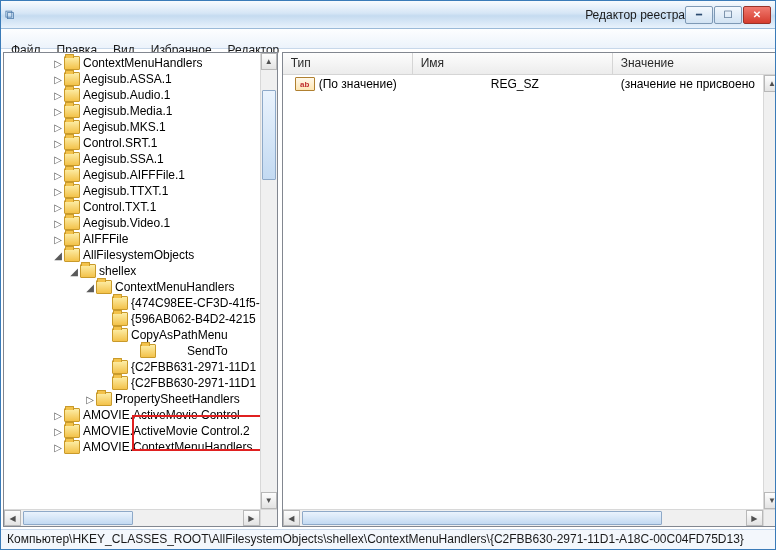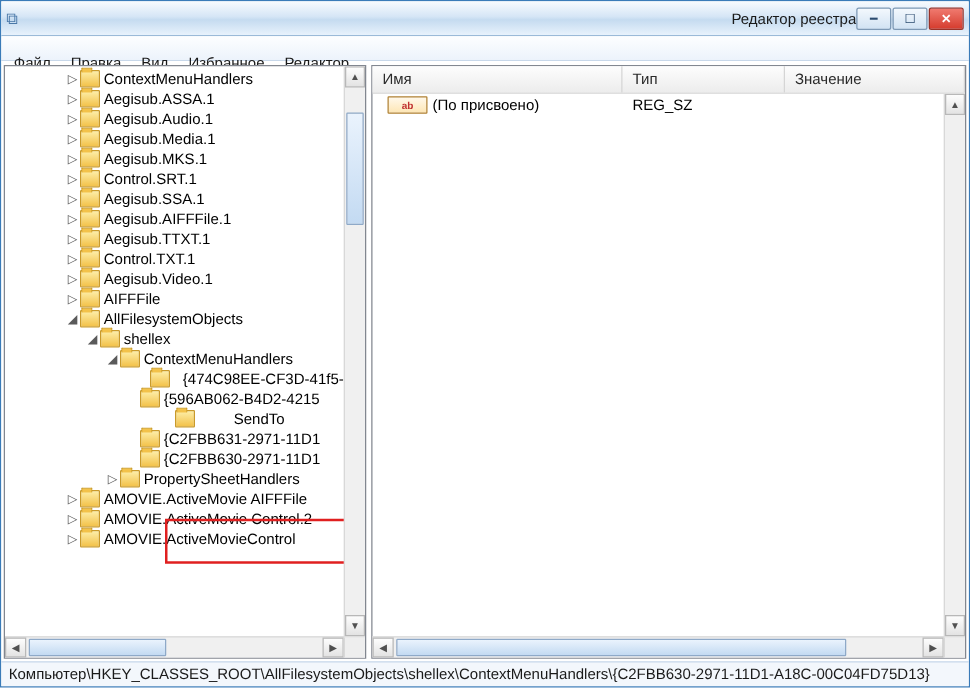--- a/index.html
+++ b/index.html
@@ -20,21 +20,21 @@
 .tree .row { display: flex; align-items: center; height: 16px; white-space: nowrap; cursor: default; }
 .tree .exp { width: 12px; text-align: center; font-size: 10px; color: #5a5a5a; user-select: none; }
 .tree .folder { width: 16px; height: 14px; display: inline-block; margin-right: 3px; background: linear-gradient(#fdeea8,#f3c24a); border: 1px solid #c99a2a; border-radius: 1px; position: relative; }
 .tree .folder::before { content: ""; position: absolute; top: -3px; left: 0; width: 7px; height: 3px; background: #f3c24a; border: 1px solid #c99a2a; border-bottom: none; border-radius: 1px 1px 0 0; }
 .tree .label { color: #000; }
 .highlight { position: absolute; border: 2px solid #e02020; pointer-events: none; }
 .list-header { height: 22px; background: linear-gradient(#fdfdfd,#ececec); border-bottom: 1px solid #d5d5d5; display: flex; }
 .list-header .col { padding: 3px 8px; border-right: 1px solid #d5d5d5; color: #2a2a2a; }
 .list-body .lrow { display: flex; align-items: center; height: 18px; }
 .list-body .cell { padding: 1px 8px; overflow: hidden; white-space: nowrap; }
-.val-icon { width: 32px; height: 14px; border: 1px solid #b08030; background: linear-gradient(#fff8ea,#fde6b5); display: inline-flex; align-items: center; justify-content: center; font-size: 8px; font-weight: bold; color: #c03030; margin-left: 4px; margin-right: 4px; border-radius: 1px; }
+.val-icon { width: 20px; height: 14px; border: 1px solid #b08030; background: linear-gradient(#fff8ea,#fde6b5); display: inline-flex; align-items: center; justify-content: center; font-size: 8px; font-weight: bold; color: #c03030; margin-left: 4px; margin-right: 4px; border-radius: 1px; }
 .scrollbar-v { width: 17px; background: #f0f0f0; border-left: 1px solid #d8d8d8; display: flex; flex-direction: column; }
 .scrollbar-h { height: 17px; background: #f0f0f0; border-top: 1px solid #d8d8d8; display: flex; }
 .sb-btn { background: linear-gradient(#fdfdfd,#e3e3e3); border: 1px solid #b8b8b8; display: flex; align-items: center; justify-content: center; font-size: 8px; color: #505050; }
 .sb-track { flex: 1; position: relative; }
 .sb-thumb { position: absolute; background: linear-gradient(#eaf3fd,#c3daf2); border: 1px solid #8ea9c8; border-radius: 1px; }
 .statusbar { height: 20px; border-top: 1px solid #c8d8ea; background: #f3f7fc; padding: 2px 6px; color: #1a1a1a; font-size: 12px; white-space: nowrap; overflow: hidden; }
 .tree-wrap { display: flex; flex: 1; overflow: hidden; }
 .pane-body { display: flex; flex: 1; overflow: hidden; }
 </style>
 </head>
@@ -142,20 +142,25 @@
             <div class="row" style="padding-left: 96px; justify-content: space-between;">
               <span class="exp"></span>
               <span class="folder"></span>
               <span class="label">{474C98EE-CF3D-41f5-</span>
             </div>
             <div class="row" style="padding-left: 96px;">
               <span class="exp"></span>
               <span class="folder"></span>
               <span class="label">{596AB062-B4D2-4215</span>
             </div>
+            <div class="row" style="padding-left: 96px;">
+              <span class="exp"></span>
+              <span class="folder"></span>
+              <span class="label">CopyAsPathMenu</span>
+            </div>
             <div class="row" style="padding-left: 96px; gap: 28px;">
               <span class="exp"></span>
               <span class="folder"></span>
               <span class="label">SendTo</span>
             </div>
             <div class="row" style="padding-left: 96px;">
               <span class="exp"></span>
               <span class="folder"></span>
               <span class="label">{C2FBB631-2971-11D1</span>
             </div>
@@ -165,31 +170,31 @@
               <span class="label">{C2FBB630-2971-11D1</span>
             </div>
             <div class="row" style="padding-left: 80px;">
               <span class="exp">▷</span>
               <span class="folder"></span>
               <span class="label">PropertySheetHandlers</span>
             </div>
             <div class="row" style="padding-left: 48px;">
               <span class="exp">▷</span>
               <span class="folder"></span>
-              <span class="label">AMOVIE.ActiveMovie AIFFFile</span>
+              <span class="label">AMOVIE.ActiveMovie Control</span>
             </div>
             <div class="row" style="padding-left: 48px;">
               <span class="exp">▷</span>
               <span class="folder"></span>
               <span class="label">AMOVIE.ActiveMovie Control.2</span>
             </div>
             <div class="row" style="padding-left: 48px;">
               <span class="exp">▷</span>
               <span class="folder"></span>
-              <span class="label">AMOVIE.ActiveMovieControl</span>
+              <span class="label">AMOVIE.ContextMenuHandlers</span>
             </div>
           </div>
       </div>
       <div class="scrollbar-v">
         <div class="sb-btn" style="height:17px;">▲</div>
         <div class="sb-track">
             <div class="sb-thumb" style="top:20px;left:1px;right:1px;height:90px;"></div>
           </div>
         <div class="sb-btn" style="height:17px;">▼</div>
       </div>
@@ -199,32 +204,33 @@
       <div class="sb-track">
           <div class="sb-thumb" style="left:2px;top:1px;bottom:1px;width:110px;"></div>
         </div>
       <div class="sb-btn" style="width:17px;">▶</div>
       <div style="width:17px;background:#eee;border-left:1px solid #d8d8d8;"></div>
     </div>
   </div>
 
   <div class="pane list-pane">
     <div class="list-header">
+      <div class="col" style="width:130px;">Тип</div>
       <div class="col" style="width:200px;">Имя</div>
-      <div class="col" style="width:130px;">Тип</div>
       <div class="col" style="flex:1;">Значение</div>
     </div>
     <div class="pane-body">
       <div class="list-body" id="list" style="flex:1;">
           <div class="lrow">
             <div class="cell" style="width: 200px; display: flex; align-items: center;">
               <span class="val-icon">ab</span>
-              <span>(По присвоено)</span>
+              <span>(По значение)</span>
             </div>
             <div class="cell" style="width: 130px;">REG_SZ</div>
+            <div class="cell" style="flex: 1 1 0%;">(значение не присвоено</div>
           </div>
         </div>
       <div class="scrollbar-v">
         <div class="sb-btn" style="height:17px;">▲</div>
         <div class="sb-track"></div>
         <div class="sb-btn" style="height:17px;">▼</div>
       </div>
     </div>
     <div class="scrollbar-h">
       <div class="sb-btn" style="width:17px;">◀</div>

